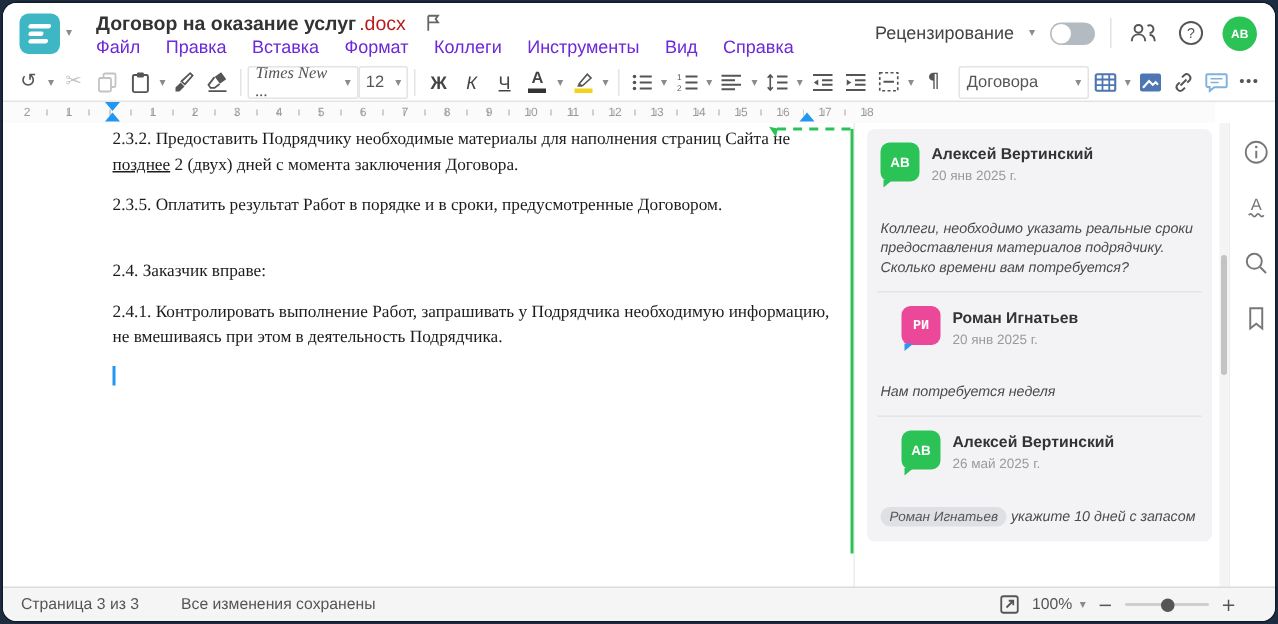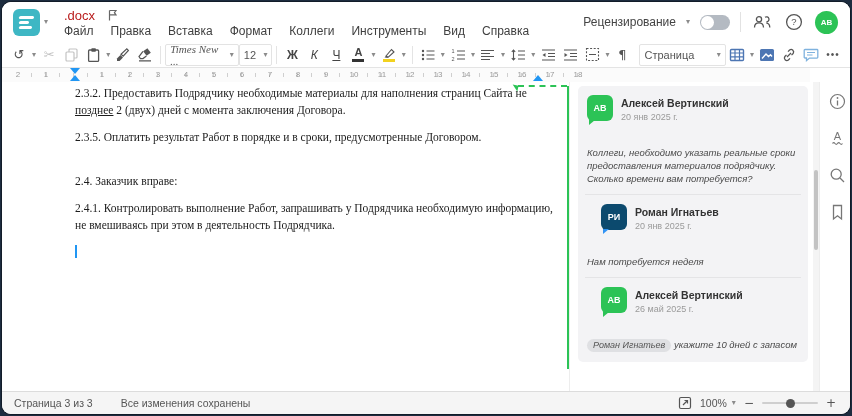--- a/index.html
+++ b/index.html
@@ -24,21 +24,21 @@
   .logo i{position:absolute;left:6px;height:2.6px;border-radius:2px;background:#fff;transform:skewX(-10deg);}
   .logo i:nth-child(1){top:7px;width:15px;}
   .logo i:nth-child(2){top:12px;width:10px;}
   .logo i:nth-child(3){top:17px;width:13px;}
   .logo-caret{position:absolute;left:42px;top:15px;font-size:8px;color:#8b8b8b;font-family:"DejaVu Sans",sans-serif;}
   .title-row{position:absolute;left:62px;top:5px;height:16px;display:flex;align-items:center;gap:2px;}
   .doc-title{font-size:13px;font-weight:bold;color:#333;}
   .doc-ext{font-size:13px;color:#b91c1c;}
   .flag{margin-left:10px;display:inline-flex;}
   .menu-row{position:absolute;left:62px;top:22px;height:16px;display:flex;gap:17px;}
-  .menu-item{font-size:12px;color:#404040;cursor:default;}
+  .menu-item{font-size:12px;color:#6d28d9;cursor:default;}
   .header-right{position:absolute;right:12px;top:0;height:40px;display:flex;align-items:center;gap:10px;}
   .review-label{font-size:12px;color:#444;}
   .caret{font-size:8px;color:#8b8b8b;font-family:"DejaVu Sans",sans-serif;line-height:1;}
   .toggle{width:30px;height:15px;border-radius:8px;background:#b4bac2;position:relative;}
   .toggle .knob{position:absolute;left:1px;top:1px;width:13px;height:13px;border-radius:50%;background:#fff;}
   .vdiv{width:1px;height:20px;background:#e2e2e2;}
   .round-icon{width:22px;height:22px;display:flex;align-items:center;justify-content:center;}
   .avatar-top{width:23px;height:23px;border-radius:50%;background:#2cc356;color:#fff;
     font-size:8px;font-weight:bold;display:flex;align-items:center;justify-content:center;}
   
@@ -91,58 +91,59 @@
     border-top:6px solid #2cc356;border-left:6px solid transparent;transform:rotate(12deg);}
   
   .comments-panel{position:absolute;left:568px;top:0;width:241px;bottom:0;background:#fff;}
   .thread-card{position:absolute;left:8px;top:4px;width:212px;background:#f3f3f5;border-radius:5px;
     padding:9px 9px 10px;}
   .c-headrow{display:flex;gap:8px;}
   .c-avatar{width:26px;height:26px;border-radius:6px;color:#fff;font-size:9px;font-weight:bold;
     display:flex;align-items:center;justify-content:center;position:relative;flex:0 0 auto;}
   .c-avatar::after{content:"";position:absolute;left:2px;bottom:-4px;border-top:5px solid;border-right:6px solid transparent;border-top-color:inherit;}
   .c-avatar.green{background:#2cc356;border-top-color:#2cc356;}
-  .c-avatar.blue{background:#0c4a6e;border-top-color:#3193f4;}
+  .c-avatar.blue{background:#ec4899;border-top-color:#3193f4;font-family:Liberation Mono, monospace;}
   .c-name{font-size:10.5px;font-weight:bold;color:#333;padding-top:2px;}
   .c-date{font-size:9px;color:#9a9a9a;margin-top:3px;}
   .c-body{font-size:9.5px;color:#4a4a4a;line-height:13px;margin-top:24px;font-style:italic;}
   .c-sep{border-top:1px solid #e4e4e6;margin:9px -2px 9px;}
   .reply-ind{margin-left:14px;}
   .mention-chip{display:inline-block;background:#dfe0e3;border-radius:8px;padding:0 6px;
     font-size:9px;color:#555;line-height:13px;}
   
   .doc-scroll{position:absolute;left:811px;top:0;bottom:0;width:6px;background:#f4f4f4;}
   .doc-thumb{position:absolute;left:1px;top:88px;width:4px;height:80px;border-radius:2px;background:#c3c3c3;}
   .right-sidebar{position:absolute;left:817px;top:0;width:35px;bottom:0;background:#fff;border-left:1px solid #ededed;
     display:flex;flex-direction:column;align-items:center;padding-top:8px;gap:15px;box-sizing:border-box;}
   .side-btn{width:22px;height:22px;display:flex;align-items:center;justify-content:center;}
   
   .statusbar{position:absolute;left:0;right:0;bottom:0;height:22px;background:#f5f5f5;
     border-top:1px solid #dcdcdc;display:flex;align-items:center;font-size:10.5px;color:#555;}
   .sb-left{display:flex;gap:28px;padding-left:12px;}
-  .sb-right{margin-left:auto;display:flex;align-items:center;gap:8px;padding-right:14px;}
+  .sb-right{margin-left:auto;display:flex;align-items:center;gap:8px;padding-right:26px;}
   .zoom-dd{display:flex;align-items:center;gap:5px;}
   .slider{width:56px;height:2px;background:#cfcfcf;border-radius:1px;position:relative;}
   .slider .sknob{position:absolute;left:24px;top:-3.5px;width:9px;height:9px;border-radius:50%;background:#555;}
   .pm{font-size:12px;color:#555;font-family:"DejaVu Sans",sans-serif;}
   svg{display:block;}
 </style>
 </head>
 <body>
 
 <div class="window">
 
   <div class="header">
     <div class="logo">
         <i></i>
         <i></i>
         <i></i>
       </div>
     <div class="logo-caret">▾</div>
     <div class="title-row">
+      <span class="doc-title">Договор на оказание услуг</span>
       <span class="doc-ext">.docx</span>
       <span class="flag">
         <svg width="12" height="13" viewBox="0 0 12 13">
             <path d="M2.5 1.5 v10 M2.5 1.5 h6.5 l-1.6 2.2 1.6 2.2 h-6.5" fill="none" stroke="#666" stroke-width="1.2"></path>
           </svg>
       </span>
     </div>
     <div class="menu-row">
       <span class="menu-item">Файл</span>
       <span class="menu-item">Правка</span>
@@ -282,21 +283,21 @@
     </div>
     <div class="tbtn">
       <svg width="15" height="15" viewBox="0 0 15 15">
           <rect x="1.5" y="1.5" width="12" height="12" fill="none" stroke="#555" stroke-width="1.1" stroke-dasharray="2 1.6"></rect>
           <path d="M4 7.5 h7" stroke="#555" stroke-width="1.2"></path>
         </svg>
     </div>
     <div class="tcaret caret">▾</div>
     <div class="tbtn glyph">¶</div>
     <div class="dd style">
-      <span>Страница</span>
+      <span>Договора</span>
         <span class="caret">▾</span>
     </div>
     <div class="tbtn">
       <svg width="16" height="14" viewBox="0 0 16 14">
           <rect x="1.5" y="1.5" width="13" height="11" rx="1" fill="none" stroke="#4d76b3" stroke-width="1.4"></rect>
           <path d="M1.5 5 h13 M1.5 8.8 h13 M6 1.5 v11 M10.5 1.5 v11" stroke="#4d76b3" stroke-width="1.2"></path>
         </svg>
     </div>
     <div class="tcaret caret">▾</div>
     <div class="tbtn">

